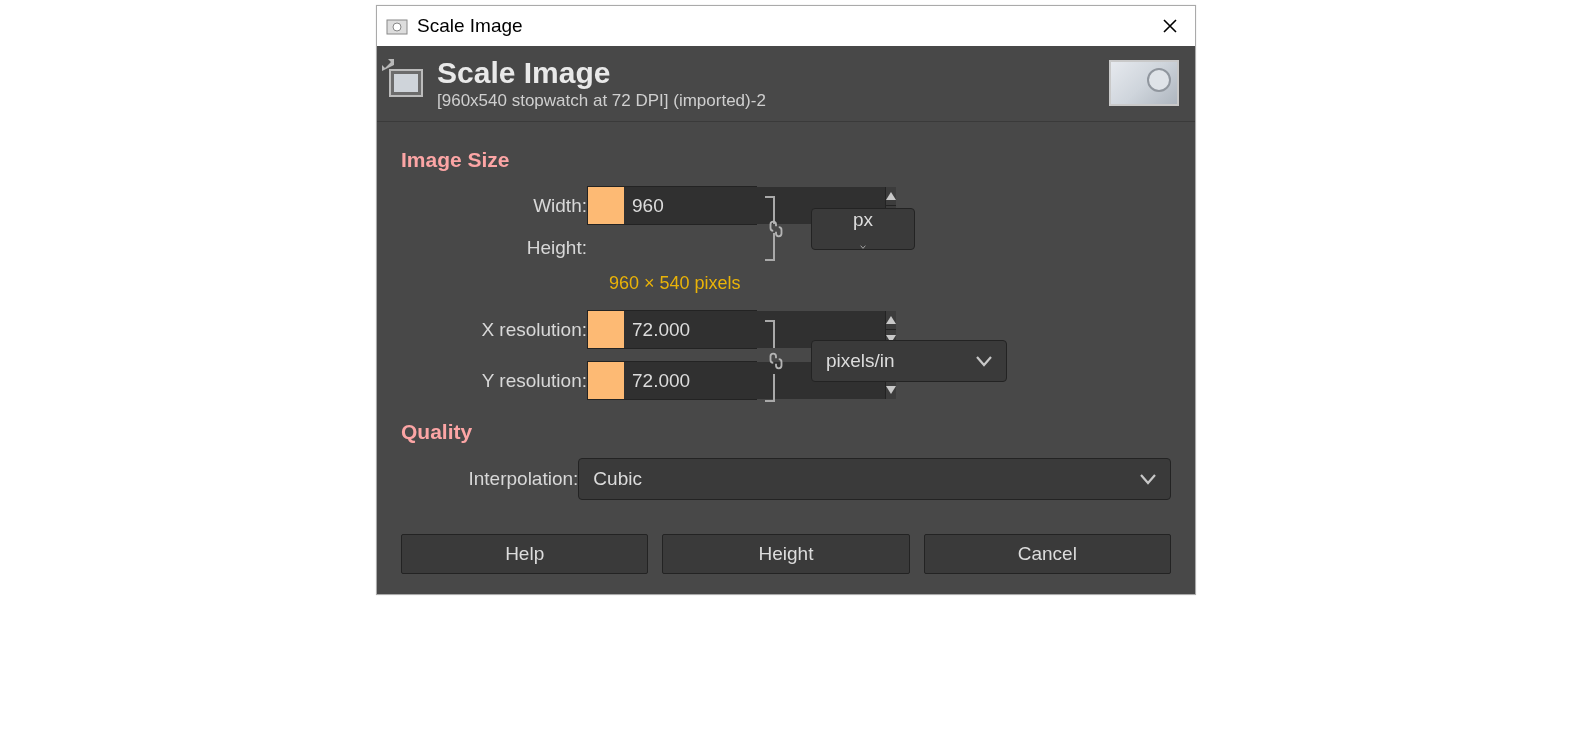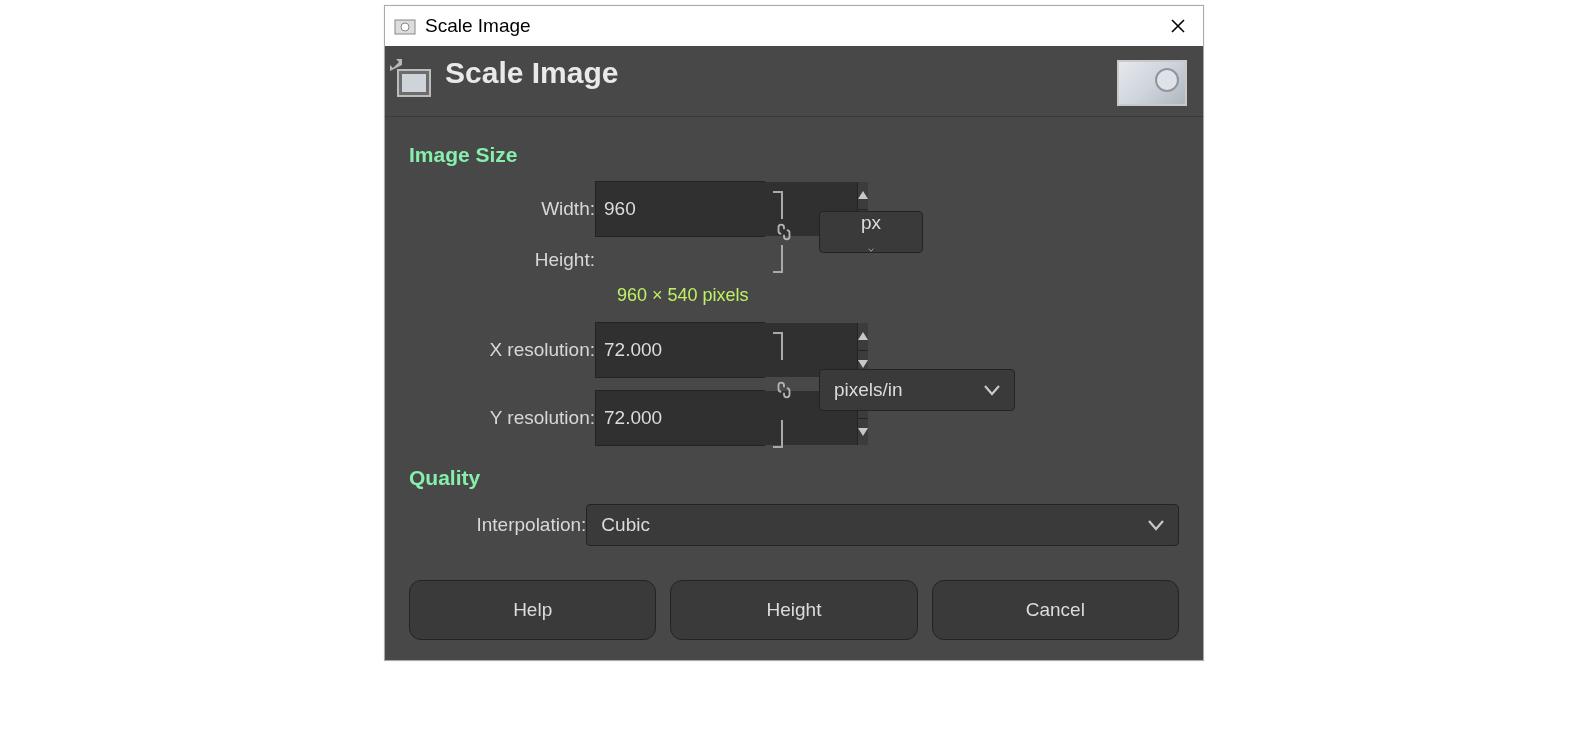--- a/index.html
+++ b/index.html
@@ -7,21 +7,21 @@
     margin: 0;
     padding: 0;
     background: #ffffff;
     font-family: "Segoe UI", Arial, sans-serif;
     width: 1587px;
     height: 737px;
     position: relative;
   }
   .dialog {
     position: absolute;
-    left: 384px;
+    left: 376px;
     top: 5px;
     width: 820px;
     background: #ffffff;
     border: 1px solid #aaaaaa;
     box-shadow: 0 0 1px rgba(0,0,0,.2);
   }
   
   .titlebar {
     height: 40px;
     background: #ffffff;
@@ -95,41 +95,42 @@
     position:absolute;
     right:6px; top:6px;
     width:20px;height:20px;border-radius:50%;
     background:#dfe3e8;border:2px solid #90969e;
   }
   
   .body { padding: 18px 24px 20px 24px; }
   .section-title {
     font-size: 21px;
     font-weight: bold;
-    color: #86efac;
+    color: #fca5a5;
     margin: 8px 0 14px 0;
   }
   .row {
     display: flex;
     align-items: center;
     margin-bottom: 12px;
   }
   .label-col {
     width: 186px;
     padding-left: 22px;
     font-size: 19px;
     color: #d8d8d8;
     text-align: right;
   }
   .spin {
     display: flex;
     width: 170px;
-    height: 56px;
+    height: 39px;
     border: 1px solid #232323;
-    background: #000000;
+    background: #fdba74;
+    padding-left: 36px;
   }
   .spin input {
     flex: 1;
     background: #303030;
     border: none;
     outline: none;
     color: #dcdcdc;
     font-size: 19px;
     padding: 0 8px;
   }
@@ -175,35 +176,35 @@
     font-size: 19px;
     cursor: pointer;
     gap: 14px;
   }
   .combo.small { width: 104px; justify-content: flex-start; flex-direction: column; }
   .combo.med { width: 196px; justify-content: space-between; gap: 20px; }
   .combo.wide { width: 624px; justify-content: space-between; }
   .combo svg { width: 16px; height: 12px; fill: #c8c8c8; }
   .dim-readout {
     font-size: 18px;
-    color: #bef264;
+    color: #eab308;
     margin: 2px 0 16px 208px;
   }
   
   .buttons {
     display: flex;
     gap: 14px;
     margin-top: 34px;
   }
   .btn {
     flex: 1;
-    height: 60px;
+    height: 40px;
     background: #3a3a3a;
     border: 1px solid #232323;
-    border-radius: 12px;
+    border-radius: 2px;
     color: #dcdcdc;
     font-size: 19px;
     display: flex; align-items: center; justify-content: center;
     cursor: pointer;
   }
   .bracket-shape{
     position:absolute;
     border:2px solid #a9a9a9;
     width:10px;
   }
@@ -243,20 +244,21 @@
         <svg class="arrow" viewBox="0 0 14 14">
             <path d="M1 13 L1 7 L4 10 L10 4 L7 1 L13 1 L13 7" fill="#b8b8b8"></path>
           </svg>
         <svg width="34" height="28" viewBox="0 0 34 28">
             <rect x="1" y="1" width="32" height="26" fill="#6c6c6c" stroke="#bcbcbc" stroke-width="2"></rect>
             <rect x="5" y="5" width="24" height="18" fill="#cfd4da"></rect>
           </svg>
       </div>
       <div class="title-col">
         <div class="big-title">Scale Image</div>
+        <div class="subtitle">[960x540 stopwatch at 72 DPI] (imported)-2</div>
       </div>
       <div class="thumb"></div>
     </div>
 
     <div class="body">
 
       <div class="section-title">Image Size</div>
 
       <div class="pair">
         <div class="rows-col">

